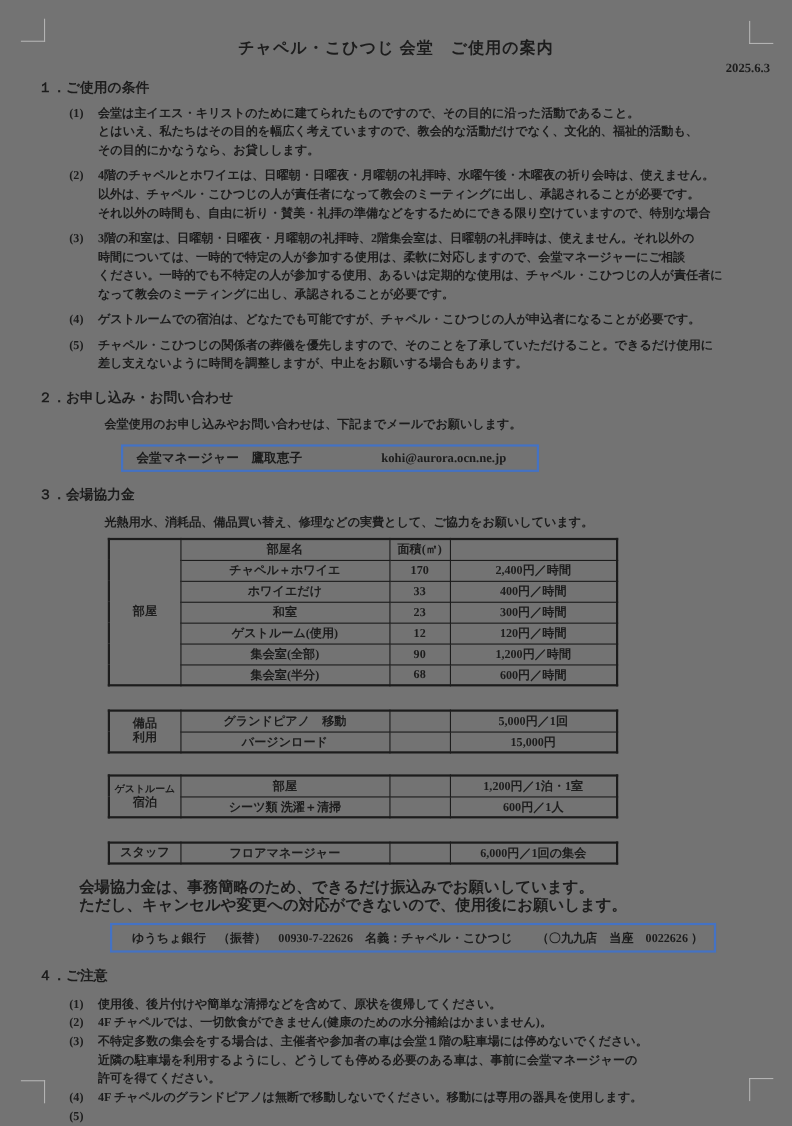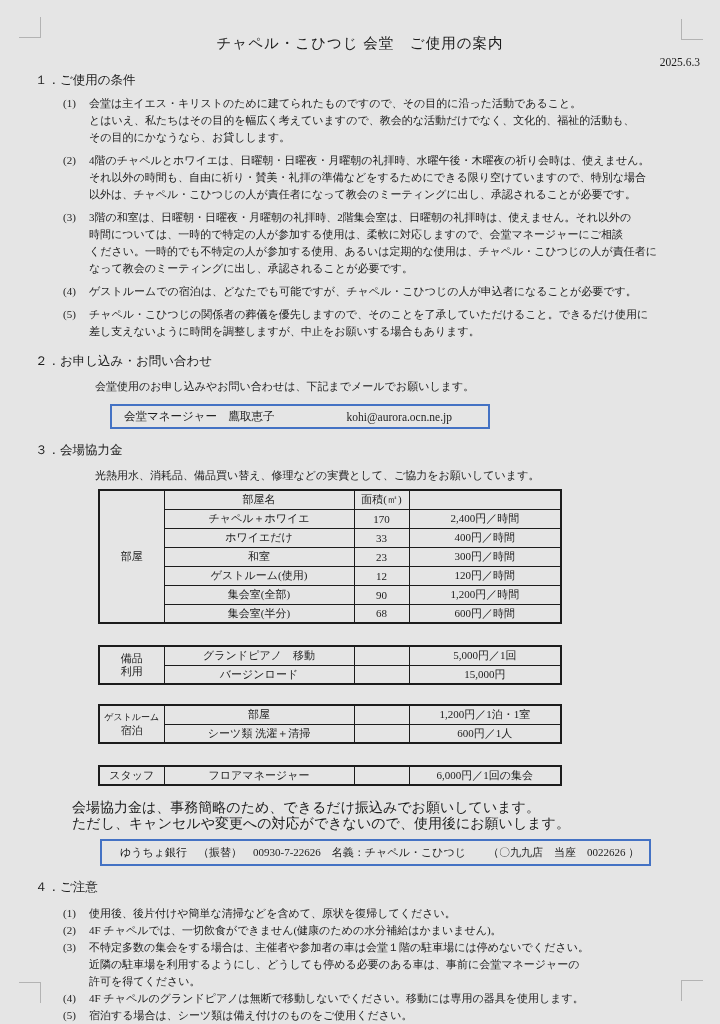--- a/index.html
+++ b/index.html
@@ -1,23 +1,24 @@
 <!DOCTYPE html>
 <html lang="ja"><head>
 <meta charset="utf-8">
 <style>
   html,body{margin:0;padding:0;background:#ffffff;}
   .page{
     position:relative;
     width:720px;height:1024px;
-    background:#e5e5e5;
+    background:#737373;
     font-family:"Liberation Serif","DejaVu Serif",serif;
     color:#1c1c1c;
     box-sizing:border-box;
     overflow:hidden;
+    font-weight:bold;
   }
   *{box-sizing:border-box;}
   
   .corner{position:absolute;width:22px;height:21px;border:0 solid #b3b3b3;}
   .corner.tl{left:19px;top:17px;border-right-width:1px;border-bottom-width:1px;}
   .corner.tr{left:681px;top:19px;border-left-width:1px;border-bottom-width:1px;}
   .corner.bl{left:19px;top:982px;border-top-width:1px;border-right-width:1px;}
   .corner.br{left:681px;top:980px;border-top-width:1px;border-left-width:1px;}
 
   .title{padding-top:34px;text-align:center;font-size:14.5px;letter-spacing:1px;}
@@ -80,22 +81,22 @@
     <span class="lines">
       <div>会堂は主イエス・キリストのために建てられたものですので、その目的に沿った活動であること。</div>
       <div>とはいえ、私たちはその目的を幅広く考えていますので、教会的な活動だけでなく、文化的、福祉的活動も、</div>
       <div>その目的にかなうなら、お貸しします。</div>
     </span>
   </div>
   <div class="item">
     <span class="num">(2)</span>
     <span class="lines">
       <div>4階のチャペルとホワイエは、日曜朝・日曜夜・月曜朝の礼拝時、水曜午後・木曜夜の祈り会時は、使えません。</div>
+      <div>以外は、チャペル・こひつじの人が責任者になって教会のミーティングに出し、承認されることが必要です。</div>
       <div>それ以外の時間も、自由に祈り・賛美・礼拝の準備などをするためにできる限り空けていますので、特別な場合</div>
-      <div>以外は、チャペル・こひつじの人が責任者になって教会のミーティングに出し、承認されることが必要です。</div>
     </span>
   </div>
   <div class="item">
     <span class="num">(3)</span>
     <span class="lines">
       <div>3階の和室は、日曜朝・日曜夜・月曜朝の礼拝時、2階集会室は、日曜朝の礼拝時は、使えません。それ以外の</div>
       <div>時間については、一時的で特定の人が参加する使用は、柔軟に対応しますので、会堂マネージャーにご相談</div>
       <div>ください。一時的でも不特定の人が参加する使用、あるいは定期的な使用は、チャペル・こひつじの人が責任者に</div>
       <div>なって教会のミーティングに出し、承認されることが必要です。</div>
     </span>
@@ -243,18 +244,15 @@
     </span>
   </div>
   <div class="item" style="margin-top:0;">
     <span class="num">(4)</span>
     <span class="lines">
         <div>4F チャペルのグランドピアノは無断で移動しないでください。移動には専用の器具を使用します。</div>
       </span>
   </div>
   <div class="item" style="margin-top:0;">
     <span class="num">(5)</span>
-    <span class="lines">
-        <div>宿泊する場合は、シーツ類は備え付けのものをご使用ください。</div>
-      </span>
   </div>
 
 </div>
 
 </body></html>

